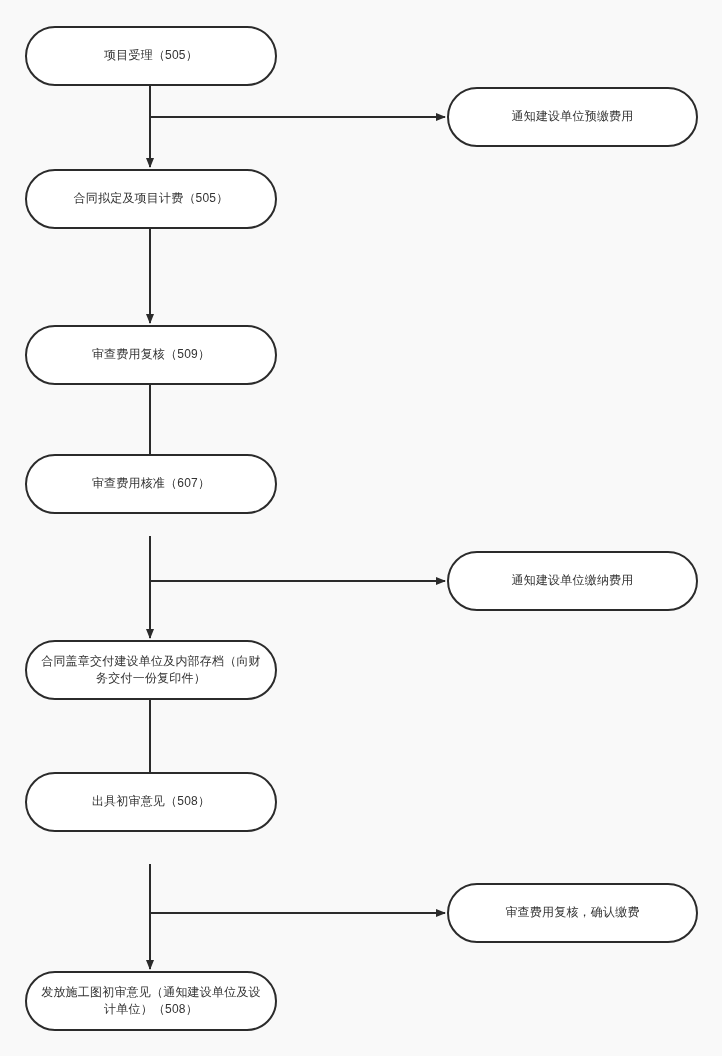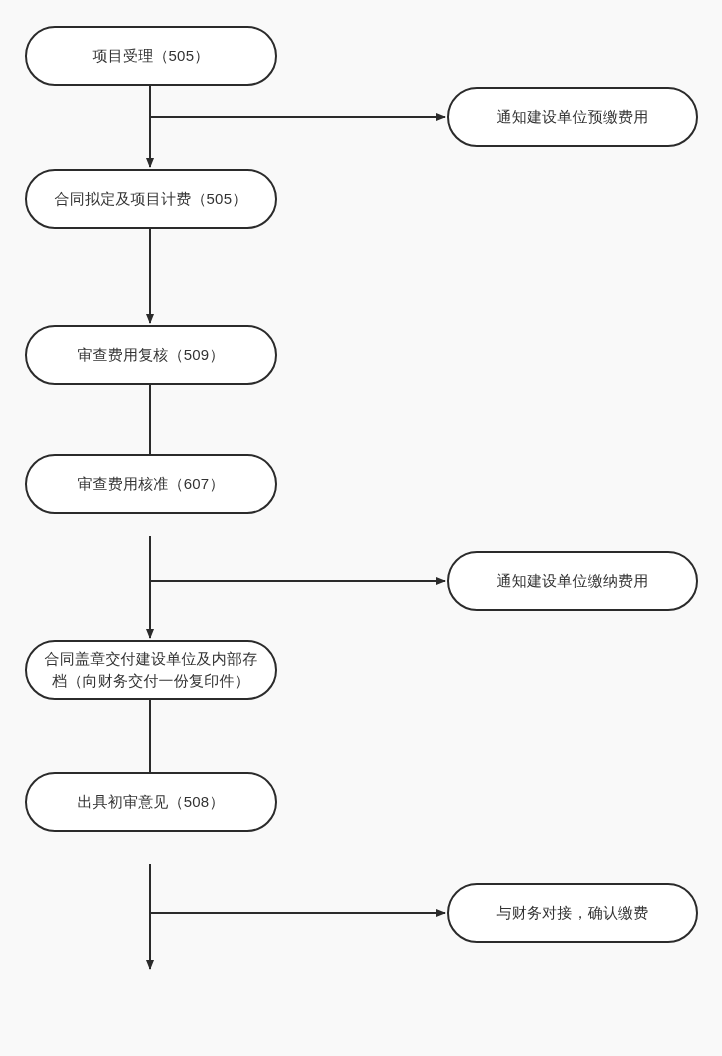--- a/index.html
+++ b/index.html
@@ -33,21 +33,21 @@
     position: absolute;
     box-sizing: border-box;
     background: #ffffff;
     border: 2px solid #2b2b2b;
     border-radius: 30px;
     display: flex;
     align-items: center;
     justify-content: center;
     text-align: center;
     color: #333333;
-    font-size: 15px;
+    font-size: 12px;
     line-height: 1.45;
     letter-spacing: 0.2px;
     padding: 0 14px;
   }
   .node .label {
     display: block;
     width: 100%;
   }
   .node.main { left: 25px; width: 252px; }
   .node.side { left: 447px; width: 251px; }
@@ -112,17 +112,20 @@
 
   <div class="node main n5">
     <span class="label">合同盖章交付建设单位及内部存档（向财务交付一份复印件）</span>
   </div>
 
   <div class="node main n6">
     <span class="label">出具初审意见（508）</span>
   </div>
 
   <div class="node side s3">
-    <span class="label">与财务对接，确认缴费</span>
+    <span class="label">审查费用复核，确认缴费</span>
   </div>
 
+  <div class="node main n7">
+    <span class="label">发放施工图初审意见（通知建设单位及设计单位）（508）</span>
+  </div>
 
 </div>
 
 </body></html>

